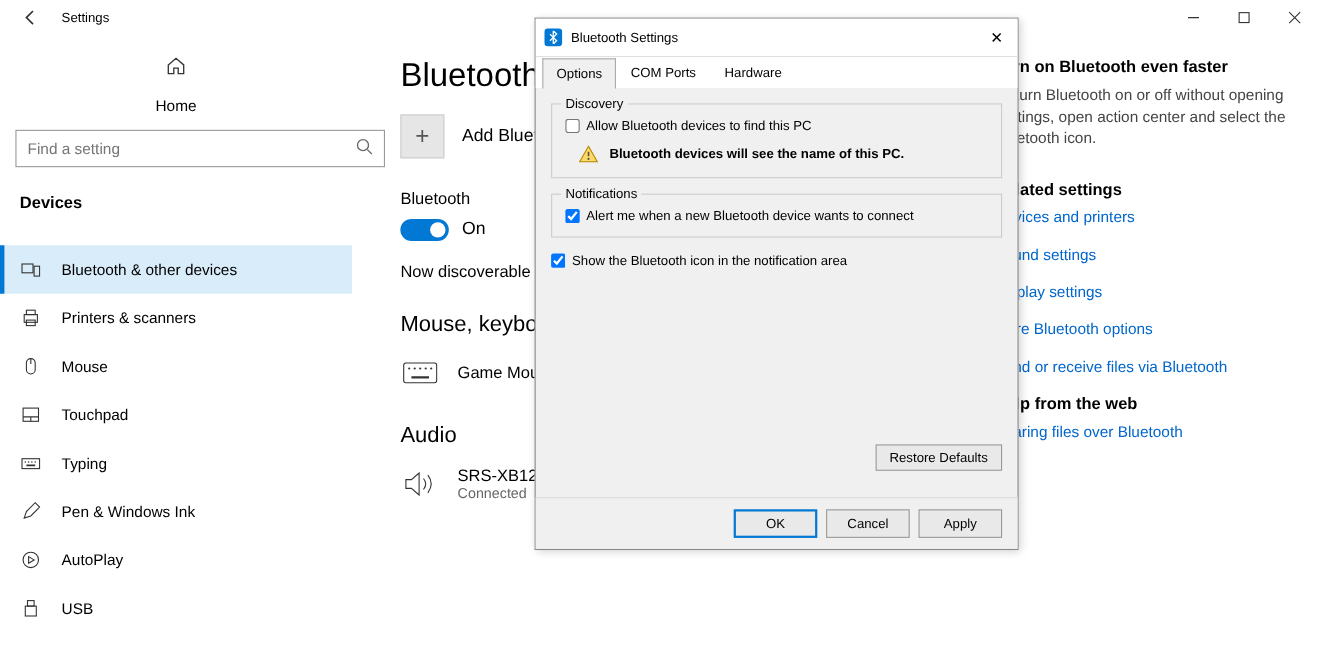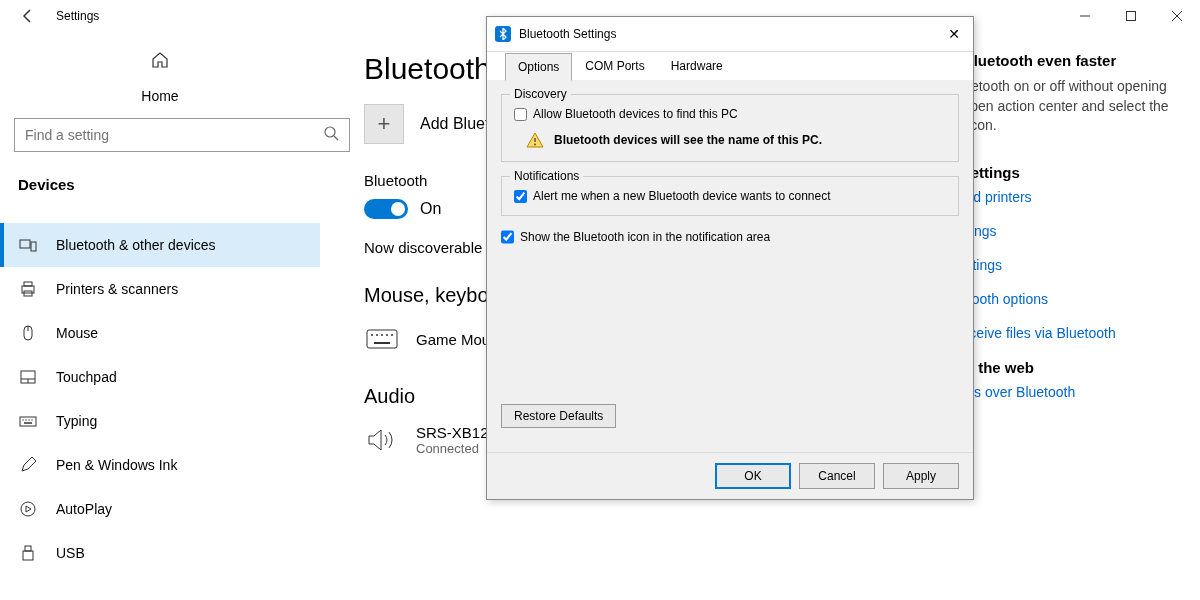--- a/index.html
+++ b/index.html
@@ -39,38 +39,38 @@
 .dev-icon { width: 36px; height: 36px; display: flex; align-items: center; justify-content: center; }
 .dev-name { font-size: 15px; }
 .dev-sub { font-size: 13px; color: #666; }
 
 .rightcol { flex: 1; padding-right: 20px; }
 .right-title { font-size: 15px; font-weight: 600; margin-bottom: 8px; }
 .right-body { font-size: 14px; color: #444; margin-bottom: 28px; line-height: 1.4; }
 .link { color: #0066cc; font-size: 14px; margin-bottom: 18px; display: block; cursor: pointer; }
 
 
-.dialog { position: absolute; left: 486px; top: 16px; width: 488px; background: #f0f0f0; border: 1px solid #888; box-shadow: 2px 2px 8px rgba(0,0,0,0.2); }
+.dialog { position: absolute; left: 486px; top: 16px; width: 440px; background: #f0f0f0; border: 1px solid #888; box-shadow: 2px 2px 8px rgba(0,0,0,0.2); }
 .dlg-title { display: flex; align-items: center; padding: 6px 8px; background: #fff; border-bottom: 1px solid #ddd; }
 .bt-icon { width: 16px; height: 16px; background: #0078d4; border-radius: 3px; display: flex; align-items: center; justify-content: center; margin-right: 8px; }
 .dlg-title-text { font-size: 12px; flex: 1; }
 .dlg-close { width: 22px; height: 22px; display: flex; align-items: center; justify-content: center; cursor: pointer; font-size: 14px; }
-.dlg-tabs { display: flex; background: #fff; padding-left: 18px; }
+.dlg-tabs { display: flex; background: #fff; padding-left: 6px; }
 .dlg-tab { padding: 6px 12px; font-size: 12px; border: 1px solid transparent; cursor: pointer; }
 .dlg-tab.active { border: 1px solid #aaa; border-bottom-color: #f0f0f0; background: #f0f0f0; position: relative; top: 1px; }
 .dlg-body { padding: 14px; font-size: 12px; }
 .fieldset { border: 1px solid #ccc; padding: 10px 12px 12px 12px; margin-bottom: 14px; }
 .legend { font-size: 12px; background: #f0f0f0; padding: 0 4px; margin-left: -4px; position: relative; top: -18px; display: inline-block; }
 .legend + .fs-content { margin-top: -12px; }
 .check-row { display: flex; align-items: center; gap: 6px; margin-bottom: 10px; }
 .check-row input { width: 13px; height: 13px; }
 .warn-row { display: flex; align-items: center; gap: 10px; margin-left: 12px; }
 .warn-icon { width: 18px; height: 18px; }
 .standalone-check { display: flex; gap: 6px; margin-bottom: 160px; }
-.dlg-restore { display: flex; justify-content: flex-start; margin-bottom: 10px; }
+.dlg-restore { display: flex; justify-content: flex-end; margin-bottom: 10px; }
 .dlg-buttons { display: flex; justify-content: flex-end; gap: 8px; padding: 10px 14px; border-top: 1px solid #ddd; background: #f0f0f0; }
 .btn { min-width: 76px; padding: 4px 12px; font-size: 12px; background: #e9e9e9; border: 1px solid #999; cursor: pointer; }
 .btn.primary { border: 2px solid #0078d4; }
 </style>
 </head>
 <body>
 
 <div class="titlebar">
   <div class="back-btn">
     <svg width="16" height="16" viewBox="0 0 16 16">

